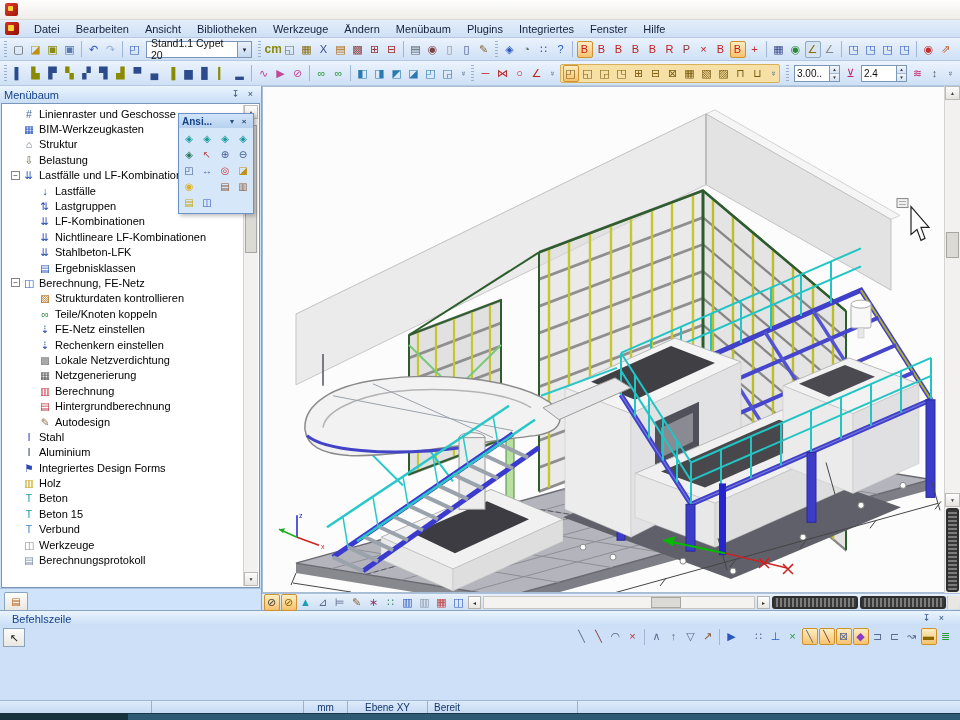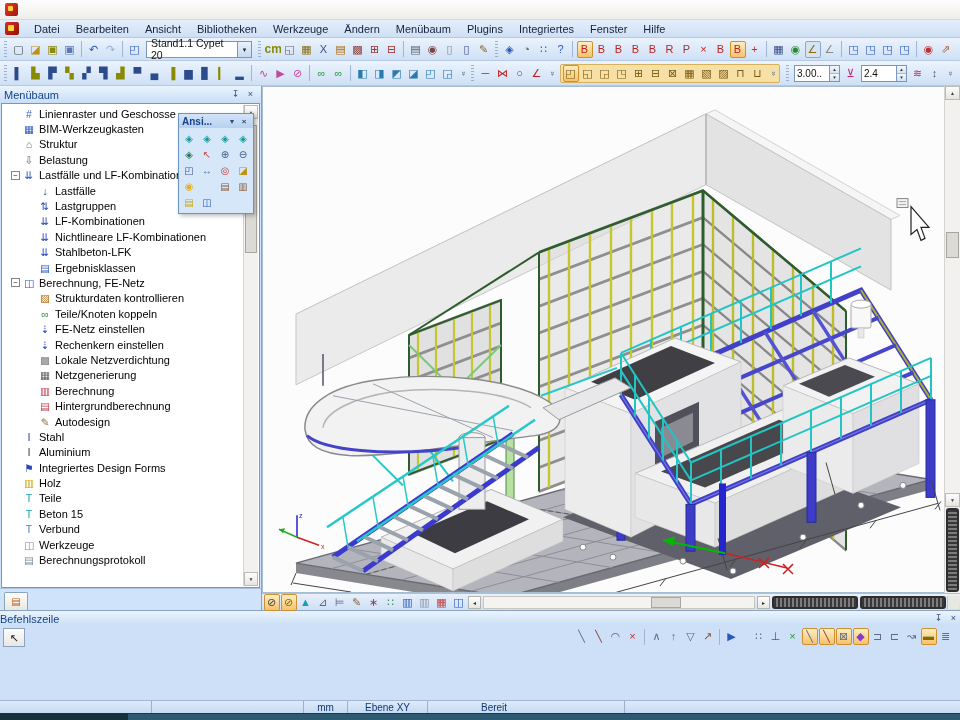--- a/index.html
+++ b/index.html
@@ -103,36 +103,36 @@
      box-shadow:2px 2px 4px rgba(0,0,0,.25);z-index:50;}
   .ftb-title{height:14px;display:flex;align-items:center;padding:0 3px;font-size:10px;font-weight:bold;
      color:#15428b;background:linear-gradient(#d2e4f9,#b6d1ef);}
   .ftb-title .sp{margin-left:auto;}
   .ftb-btn{width:12px;text-align:center;font-size:8px;color:#2a4a7a;}
   .ftb-grid{display:grid;grid-template-columns:repeat(4,17px);justify-content:center;gap:1px;padding:3px 1px;}
   .ftb-i{width:17px;height:15px;text-align:center;font-size:10px;line-height:15px;}
 
   
   .cmd{height:90px;display:flex;flex-direction:column;background:#cde0f8;border-top:1px solid #8aa4c0;}
-  .cmd-title{height:15px;display:flex;align-items:center;padding:0 0;font-size:11px;color:#15428b;
+  .cmd-title{height:15px;display:flex;align-items:center;padding:0 12px;font-size:11px;color:#15428b;
      background:linear-gradient(#eaf4fe,#c9def6);}
   .cmd-body{flex:1;position:relative;}
   .pointer-btn{position:absolute;left:3px;top:2px;width:22px;height:19px;text-align:center;font-size:11px;
      line-height:18px;color:#222;background:linear-gradient(#fdfdfd,#e9e7e1);border:1px solid #8aa4c0;}
   .snapbar{position:absolute;right:6px;top:2px;display:flex;align-items:center;}
   .cmd-input-row{height:18px;margin:0 2px 2px 2px;background:#fff;border:1px solid #4a5a6a;display:flex;
      align-items:center;padding:0 5px;font-size:11px;color:#000;}
 
   
   .statusbar{height:13px;display:flex;background:linear-gradient(#ddebfb,#c6daf2);
      border-top:1px solid #a0b8d4;font-size:10px;color:#13386e;}
   .sb-cell{border-right:1px solid #9ab0cc;height:100%;display:flex;align-items:center;justify-content:center;
      overflow:hidden;}
   .sb-c1{width:152px;} .sb-c2{width:152px;} .sb-c3{width:44px;text-align:right;} .sb-c4{width:80px;}
-  .sb-c5{width:150px;justify-content:flex-start;padding-left:6px;margin-left:47px;} .sb-rest{flex:1;border-right:none;}
+  .sb-c5{width:150px;justify-content:flex-start;padding-left:6px;} .sb-rest{flex:1;border-right:none;}
 
   .bottom-strip{height:7px;display:flex;}
   .bs-tab{width:128px;background:#16323f;}
   .bs-bar{flex:1;background:#2e5a74;border-top:1px solid #183a4a;}
 </style>
 </head>
 <body>
 
 <div class="titlebar">
   <span class="app-icon">
@@ -465,21 +465,21 @@
 
   <div class="trow" style="padding-left: 8px;">
     <span class="texp"></span>
     <span class="tico" style="color: rgb(200, 168, 24);">▥</span>
     <span class="tlbl">Holz</span>
   </div>
 
   <div class="trow" style="padding-left: 8px;">
     <span class="texp"></span>
     <span class="tico" style="color: rgb(24, 160, 176);">T</span>
-    <span class="tlbl">Teile</span>
+    <span class="tlbl">Beton</span>
   </div>
 
   <div class="trow" style="padding-left: 8px;">
     <span class="texp"></span>
     <span class="tico" style="color: rgb(24, 160, 176);">T</span>
     <span class="tlbl">Beton 15</span>
   </div>
 
   <div class="trow" style="padding-left: 8px;">
     <span class="texp"></span>

